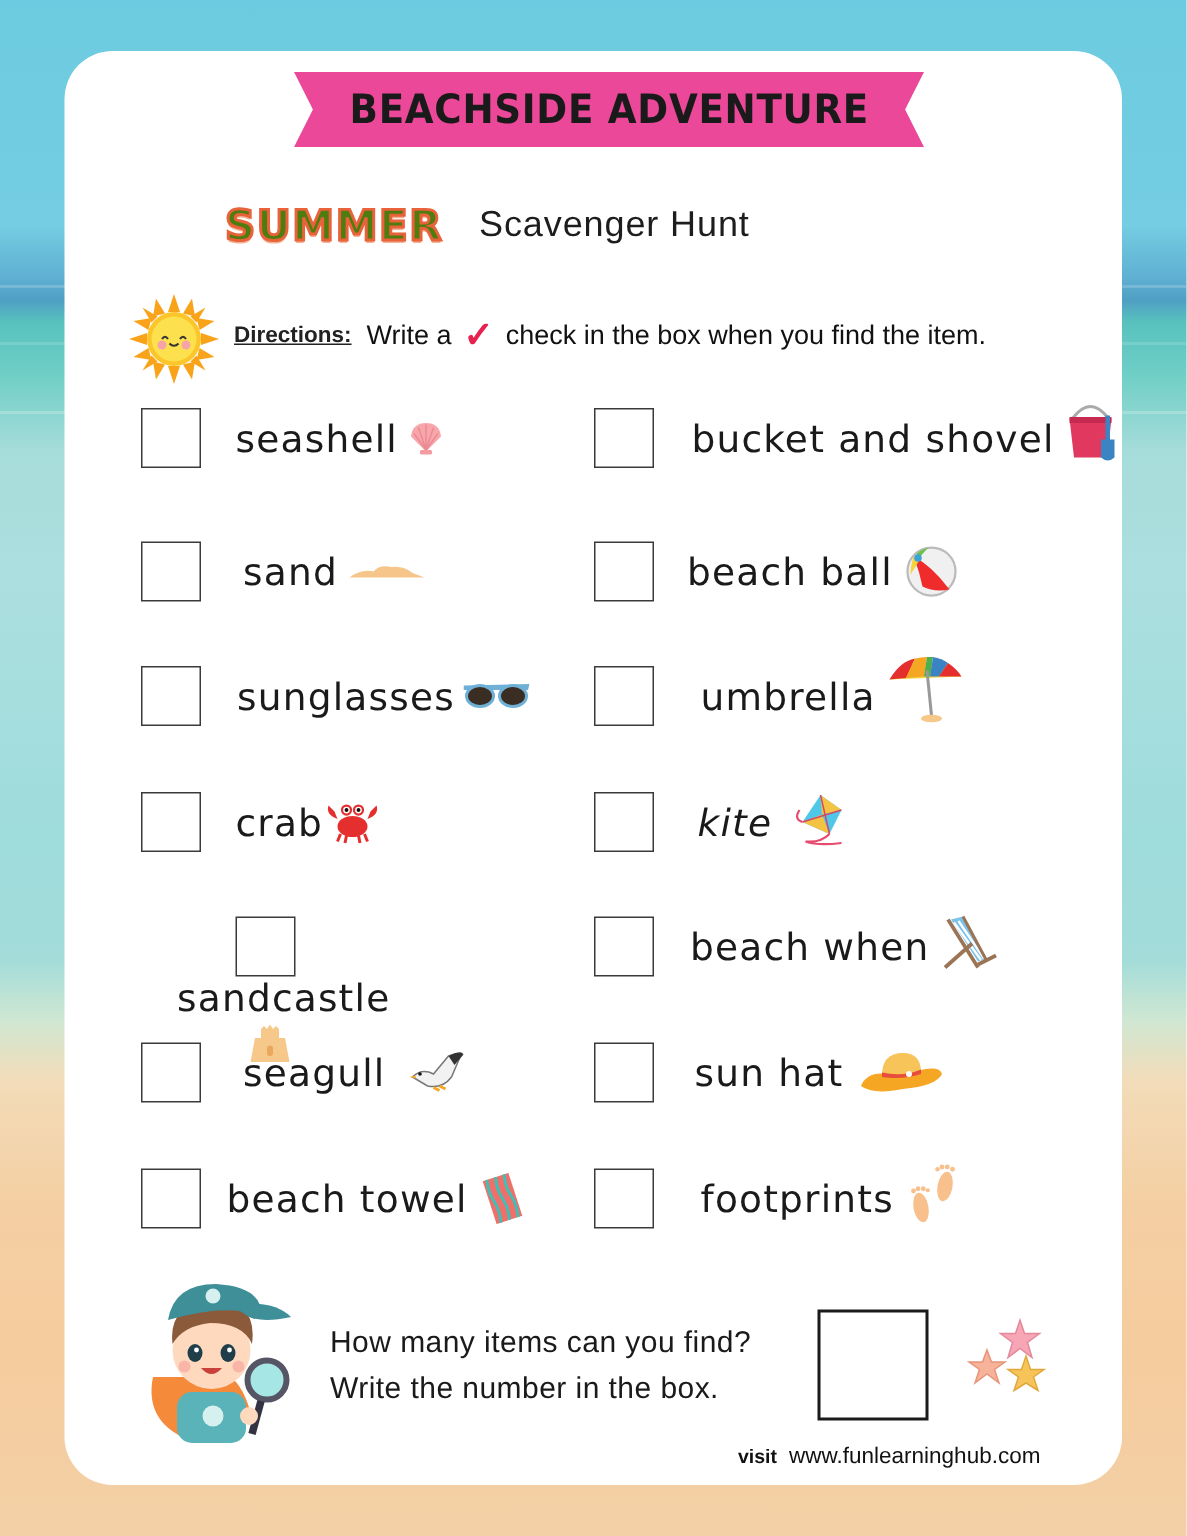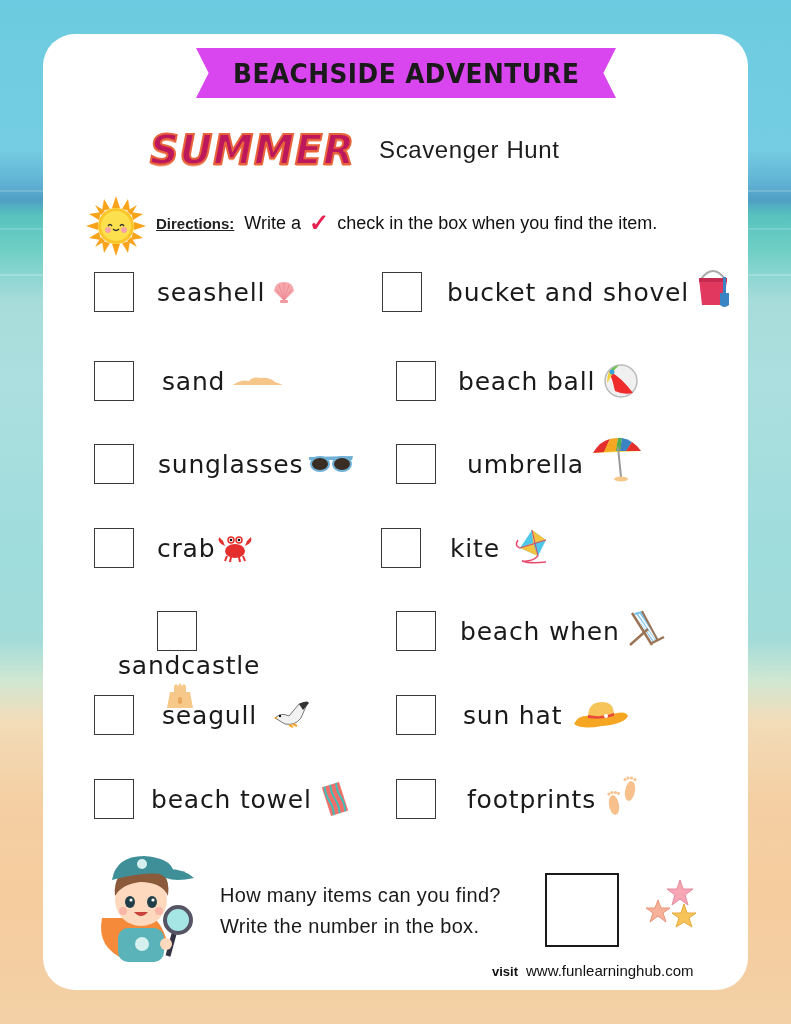--- a/index.html
+++ b/index.html
@@ -16,39 +16,38 @@
   .bg-wave {
     position: absolute; left: 0; right: 0; height: 2px;
     background: rgba(255,255,255,0.35);
   }
   .card {
     position: absolute; left: 43px; top: 34px; width: 705px; height: 956px;
     background: #ffffff; border-radius: 32px;
   }
   .ribbon {
     position: absolute; left: 196px; top: 48px; width: 420px; height: 50px;
-    background: #d946ef;
+    background: #ec4899;
     clip-path: polygon(0 0, 100% 0, 97% 50%, 100% 100%, 0 100%, 3% 50%);
     display: flex; align-items: center; justify-content: center;
   }
   .ribbon span {
     font-family: "DejaVu Sans", sans-serif; font-weight: bold;
     font-size: 27px; color: #1a1a1a; letter-spacing: 0.5px;
     transform: scaleX(0.92);
   }
   .title-row {
     position: absolute; top: 122px; left: 150px; height: 56px;
     display: flex; align-items: center; gap: 24px;
   }
   .summer {
     font-family: "DejaVu Sans", sans-serif; font-weight: bold;
-    font-size: 40px; color: #be185d; letter-spacing: 1px;
+    font-size: 28px; color: #4d7c0f; letter-spacing: 1px;
     -webkit-text-stroke: 2px #e8623a;
     text-shadow: 0 2px 0 #f4b394;
-    font-style: italic;
   }
   .subtitle {
     font-family: "Liberation Sans", sans-serif; font-size: 24px;
     color: #1d1d1d; letter-spacing: 0.6px;
   }
   .directions {
     position: absolute; top: 198px; left: 86px; width: 620px; height: 56px;
     display: flex; align-items: center;
   }
   .sun { width: 60px; height: 60px; margin-right: 10px; }
@@ -218,21 +217,21 @@
   <svg class="icon" width="30" height="34" viewBox="0 0 30 34" style="margin-left:8px;">
     <g transform="rotate(-18 15 17)">
       <rect x="6" y="2" width="18" height="30" fill="#ef6f6b"></rect>
       <path d="M9 2 Q7 10 9 17 Q11 24 9 32" stroke="#3fc0b6" stroke-width="2" fill="none"></path>
       <path d="M15 2 Q13 10 15 17 Q17 24 15 32" stroke="#3fc0b6" stroke-width="2" fill="none"></path>
       <path d="M21 2 Q19 10 21 17 Q23 24 21 32" stroke="#3fc0b6" stroke-width="2" fill="none"></path>
     </g>
   </svg>
 </div>
 
-<div class="item" style="left:382px;top:272px;justify-content:space-between;">
+<div class="item" style="left:396px;top:272px;justify-content:space-between;">
   <div class="box"></div>
   <span class="label" style="margin-left:25px;">bucket and shovel</span>
   <svg class="icon" width="36" height="44" viewBox="0 0 36 44" style="margin-left:8px;margin-top:-10px;">
     <path d="M4 14 Q16 -2 28 14" stroke="#aaa" stroke-width="2" fill="none"></path>
     <path d="M2 14 L30 14 L27 40 L5 40 Z" fill="#e0385f"></path>
     <rect x="2" y="13" width="28" height="4" fill="#c72a50"></rect>
     <rect x="26" y="12" width="3" height="18" fill="#3b84c4"></rect>
     <path d="M23 28 L32 28 L32 40 Q27.5 44 23 40 Z" fill="#3b84c4"></path>
   </svg>
 </div>
@@ -257,21 +256,21 @@
     <path d="M1 16 Q8 4 18 2 L12 15 Z" fill="#e52e2e"></path>
     <path d="M18 2 Q22 1 26 1 L24 14 L12 15 Z" fill="#f5a623"></path>
     <path d="M26 1 L30 1 L28 14 L24 14 Z" fill="#4caf50"></path>
     <path d="M30 1 Q36 2 40 5 L34 14 L28 14 Z" fill="#3b84c4"></path>
     <path d="M40 5 Q46 9 49 14 L34 14 Z" fill="#e52e2e"></path>
     <line x1="26" y1="10" x2="29" y2="40" stroke="#999" stroke-width="2"></line>
     <ellipse cx="29" cy="42" rx="7" ry="2.5" fill="#f6c889"></ellipse>
   </svg>
 </div>
 
-<div class="item" style="left:381px;top:528px;">
+<div class="item" style="left:396px;top:528px;font-style:italic;">
   <div class="box"></div>
   <span class="label" style="margin-left:29px;">kite</span>
   <svg class="icon" width="40" height="40" viewBox="0 0 40 40" style="margin-left:12px;">
     <polygon points="20,2 34,12 26,28 8,20" fill="#4fc7e8"></polygon>
     <polygon points="20,2 34,12 21,15" fill="#f5c342"></polygon>
     <polygon points="8,20 26,28 21,15" fill="#f5c342"></polygon>
     <line x1="20" y1="2" x2="26" y2="28" stroke="#d1496b" stroke-width="1"></line>
     <line x1="8" y1="20" x2="34" y2="12" stroke="#d1496b" stroke-width="1"></line>
     <path d="M6 12 Q2 18 8 20" stroke="#e74c6f" stroke-width="1.5" fill="none"></path>
     <path d="M26 28 Q20 34 10 33 Q18 36 34 34" stroke="#e74c6f" stroke-width="1.5" fill="none"></path>

